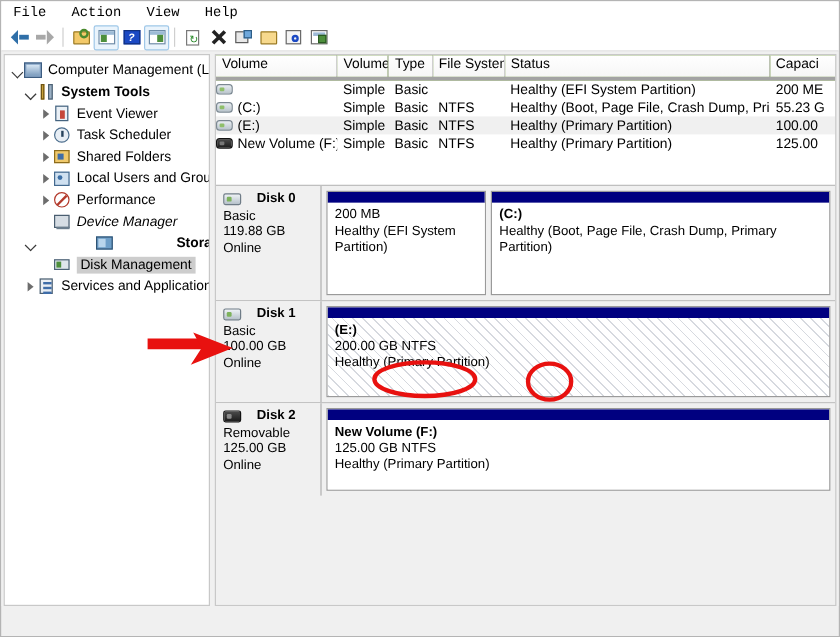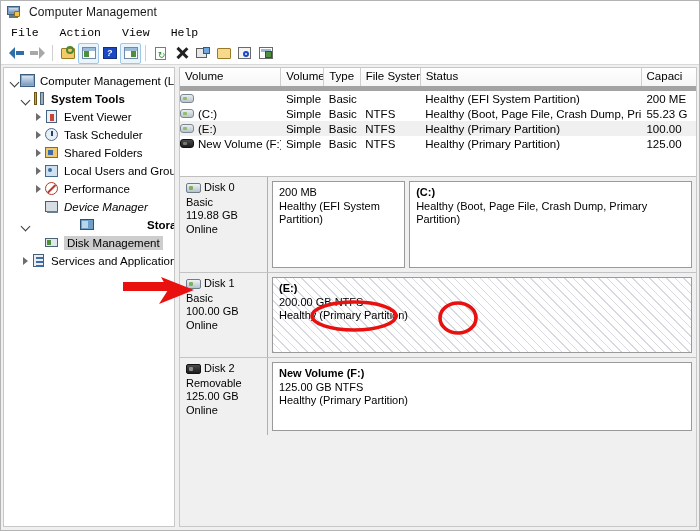--- a/index.html
+++ b/index.html
@@ -127,21 +127,21 @@
   .i-dev:after{content:"";position:absolute;left:1px;bottom:-2px;width:11px;height:2px;background:#6b7d8d;}
   .i-stor{position:absolute;left:1px;top:2px;width:14px;height:11px;background:#6e9fc9;border:1px solid #2f5373;box-sizing:border-box;}
   .i-stor:after{content:"";position:absolute;left:1px;top:1px;width:6px;height:7px;background:#b9d5ec;}
   .i-dm{position:absolute;left:1px;top:3px;width:13px;height:9px;background:#dfe6ec;border:1px solid #4c6276;box-sizing:border-box;}
   .i-dm:after{content:"";position:absolute;left:1px;top:1px;width:4px;height:5px;background:#4d8f3c;}
   .i-svc{position:absolute;left:2px;top:1px;width:11px;height:13px;background:#e9eef3;border:1px solid #4a5e70;box-sizing:border-box;}
   .i-svc:after{content:"";position:absolute;left:2px;top:2px;width:7px;height:2px;background:#3f6da8;box-shadow:0 4px 0 #3f6da8,0 8px 0 #3f6da8;}
 
   
   .vol-wrap{height:100%;background:#fff;overflow:hidden;position:relative;}
-  .vhead{display:flex;height:18px;background:#4d7c0f;border-bottom:5px solid #a3a3a3;font-size:11.5px;}
+  .vhead{display:flex;height:18px;background:#4d7c0f;border-bottom:3px solid #a3a3a3;font-size:11.5px;}
   .vhead .vh{
     box-sizing:border-box;border-right:1px solid #cfcfcf;
     padding:2px 0 0 5px;color:#000;white-space:nowrap;overflow:hidden;
     background:linear-gradient(180deg,#ffffff,#f6f6f6);
   }
   .vrow{display:flex;height:15px;font-size:11.5px;align-items:center;}
   .vrow.sel{background:#f0f0f0;}
   .vcell{box-sizing:border-box;padding-left:5px;white-space:nowrap;overflow:hidden;}
   .vol-name{display:flex;align-items:center;gap:4px;padding-left:3px;}
   .drv{width:14px;height:9px;flex:0 0 auto;border-radius:3px;background:linear-gradient(180deg,#e9eef2,#b9c4cc);border:1px solid #7b8892;box-sizing:border-box;position:relative;}
@@ -151,29 +151,29 @@
 
   
   .disk-wrap{flex:1 1 auto;background:#f0f0f0;overflow:hidden;position:relative;border-top:1px solid #bfbfbf;}
   .disk{display:flex;box-sizing:border-box;background:#f0f0f0;}
   .disk + .disk{border-top:1px solid #c3c3c3;}
   .disk-info{
     width:88px;flex:0 0 auto;box-sizing:border-box;
     background:#f0f0f0;border-right:1px solid #b0b0b0;
     padding:4px 0 0 6px;font-size:11px;line-height:13.5px;
   }
-  .disk-info .dtitle{display:flex;align-items:center;gap:3px;font-weight:normal;margin-bottom:1px;}
+  .disk-info .dtitle{display:flex;align-items:center;gap:13px;font-weight:bold;margin-bottom:1px;}
   .disk-ico{width:15px;height:10px;flex:0 0 auto;border-radius:2px;background:linear-gradient(180deg,#eef2f5,#b7c2cb);border:1px solid #6f7c87;box-sizing:border-box;position:relative;}
   .disk-ico:after{content:"";position:absolute;left:2px;top:2px;width:4px;height:4px;background:#7db25c;border-radius:1px;}
   .disk-ico.rem{background:linear-gradient(180deg,#4a4a4a,#1c1c1c);border-color:#111;}
   .disk-ico.rem:after{background:#8a8a8a;}
   .parts{flex:1 1 auto;display:flex;padding:4px 4px 4px 4px;gap:4px;box-sizing:border-box;}
   .part{
     box-sizing:border-box;background:#fff;border:1px solid #9a9a9a;
-    display:flex;flex-direction:row;overflow:hidden;position:relative;
+    display:flex;flex-direction:column;overflow:hidden;position:relative;
   }
   .part .cap{height:9px;background:#000080;flex:0 0 auto;}
   .part .pbody{flex:1 1 auto;background:#ffffff;padding:4px 0 0 6px;font-size:11px;line-height:13.5px;position:relative;}
   .part.hatch .pbody{
     background:
       repeating-linear-gradient(45deg,
         rgba(120,130,150,.30) 0px, rgba(120,130,150,.30) 1px,
         rgba(255,255,255,0) 1px, rgba(255,255,255,0) 6px),
       #ffffff;
   }
@@ -190,30 +190,20 @@
   .lg-label{margin-right:10px;}
 
   
   .anno{position:absolute;left:0;top:0;width:700px;height:531px;pointer-events:none;}
 </style>
 </head>
 <body>
 
 <div class="win">
 
-  <div class="titlebar">
-    <div class="tb-icon">
-      <div class="appicon">
-          <div class="scr"></div>
-          <div class="base"></div>
-          <div class="dot"></div>
-        </div>
-    </div>
-    <div class="tb-title">Computer Management</div>
-  </div>
 
   <div class="menubar">
     <div class="mi">File</div>
     <div class="mi">Action</div>
     <div class="mi">View</div>
     <div class="mi">Help</div>
   </div>
 
   <div class="toolbar">
     <div class="tb-btn">

